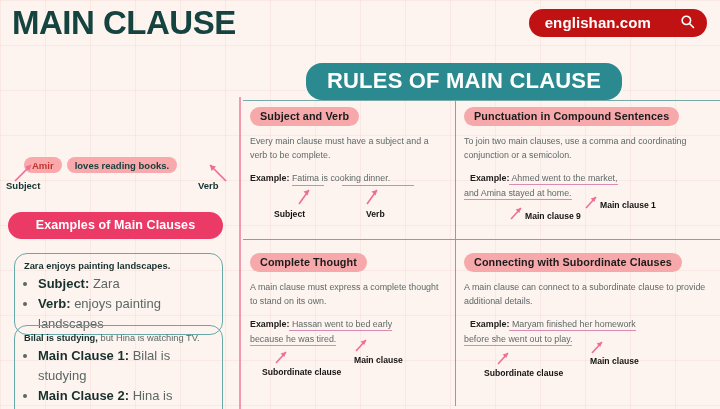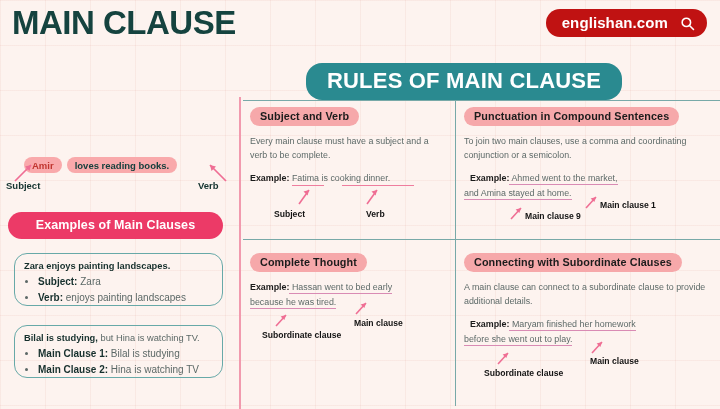--- a/index.html
+++ b/index.html
@@ -19,21 +19,21 @@
   }
   .ttl{
     position:absolute;left:12px;top:6px;
     font-size:33px;font-weight:bold;letter-spacing:-.5px;
     color:#15433f;line-height:1;
   }
   .brand{
     position:absolute;right:13px;top:9px;
     background:#c01212;color:#fff;border-radius:20px;
     padding:5px 12px 6px 16px;
-    display:flex;align-items:flex-end;gap:12px;
+    display:flex;align-items:flex-start;gap:29px;
   }
   .brand .bname{font-size:15px;font-weight:bold;letter-spacing:.1px;}
   .brand svg{display:block;}
   .tealbox{
     position:absolute;left:14px;top:62px;width:206px;
     background:#2a8a90;color:#eafafa;border-radius:14px;
     padding:7px 11px 8px;box-sizing:border-box;
     font-size:9.1px;line-height:1.55;text-align:center;
   }
   .tealbox b{color:#ffffff;}
@@ -61,21 +61,21 @@
     position:absolute;left:14px;
     width:209px;box-sizing:border-box;
     border:1.3px solid #67a9a8;border-radius:13px;
     padding:7px 9px 0;background:transparent;
   }
   .exbox.one{top:253px;}
   .exbox.two{top:325px;}
   .exl1{font-size:9.3px;font-weight:bold;color:#16302d;margin-bottom:3px;}
   .exl1 .gray{font-weight:normal;color:#5b6866;}
   .exbox ul{margin:0;padding-left:14px;}
-  .exbox li{font-size:10px;color:#5b6866;line-height:1.55;}
+  .exbox li{font-size:13px;color:#5b6866;line-height:1.55;}
   .exbox li b{color:#16302d;}
   .vdiv{position:absolute;left:239px;top:97px;width:2px;height:312px;background:#f19aae;}
   .vdiv2{position:absolute;left:455px;top:100px;width:1.4px;height:306px;background:#78a9a8;}
   .hdiv{position:absolute;left:243px;top:239px;width:477px;height:1.4px;background:#78a9a8;}
   .hdivtop{position:absolute;left:243px;top:100px;width:477px;height:1.4px;background:#78a9a8;}
   .banner{
     position:absolute;left:306px;top:63px;width:316px;
     background:#2a8a90;color:#fff;border-radius:16px;
     text-align:center;font-size:22px;font-weight:bold;
     padding:5px 0 6px;box-sizing:border-box;letter-spacing:.2px;
@@ -193,20 +193,21 @@
         <path d="M4 14 L14 3" stroke="#ef6e94" stroke-width="1.6" fill="none"></path>
           <path d="M14 3 L8.6 4.4 L12.4 8 Z" fill="#ef6e94"></path>
       </svg>
       <span class="mini" style="left:136px;top:27px;">Main clause 1</span>
       <span class="mini" style="left:61px;top:38px;">Main clause 9</span>
     </div>
   </div>
 
   <div class="quad q3">
     <span class="qh">Complete Thought</span>
+    <div class="qb">A main clause must express a complete thought to stand on its own.</div>
     <div class="qex">
       <b>Example:</b><span class="ul-pk2"> Hassan went to bed early</span><br>
       <span class="ul-pk2">because he was tired.</span>
       <svg style="position:absolute;left:102px;top:20px;" width="20" height="17">
         <path d="M4 14 L14 3" stroke="#ef6e94" stroke-width="1.6" fill="none"></path>
           <path d="M14 3 L8.6 4.4 L12.4 8 Z" fill="#ef6e94"></path>
       </svg>
       <svg style="position:absolute;left:22px;top:32px;" width="20" height="17">
         <path d="M4 14 L14 3" stroke="#ef6e94" stroke-width="1.6" fill="none"></path>
           <path d="M14 3 L8.6 4.4 L12.4 8 Z" fill="#ef6e94"></path>

